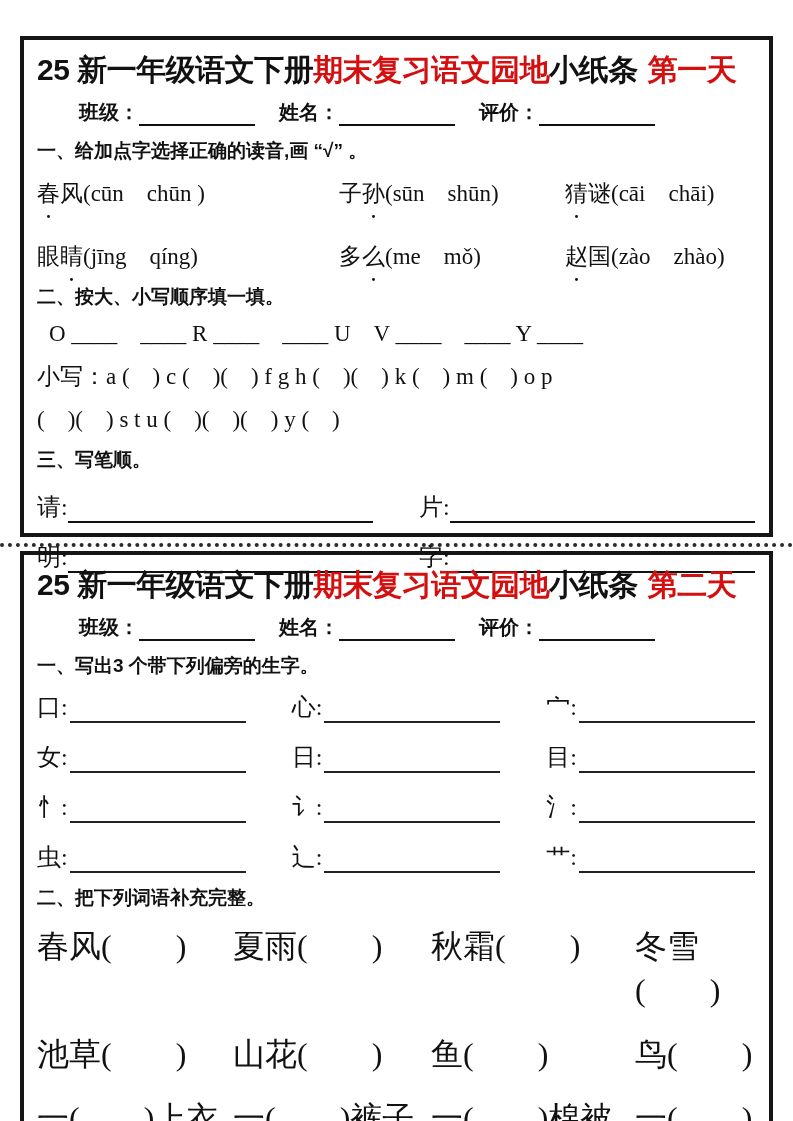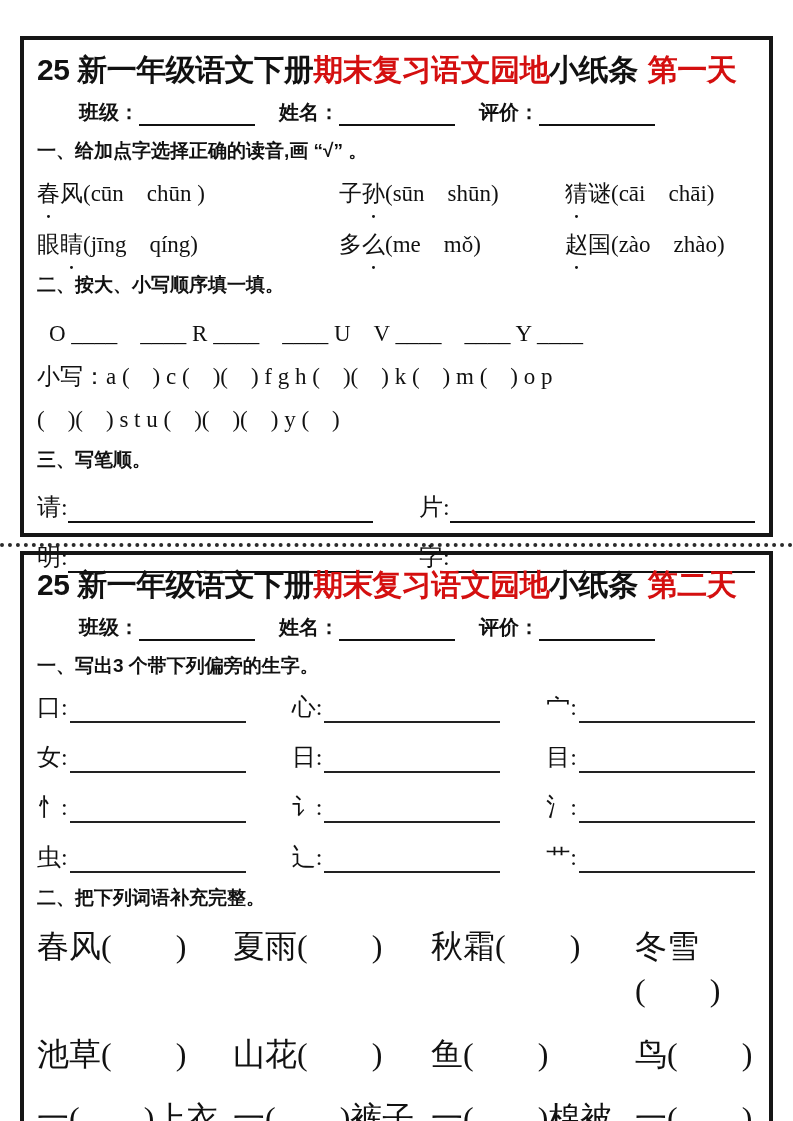--- a/index.html
+++ b/index.html
@@ -15,26 +15,26 @@
   .box1{margin-top:36px;height:501px;}
   .box2{height:666px;}
   .sep{border:none;border-top:4px dotted #2a2a2a;margin:6px 0 4px 0;width:793px;}
   .title{font-size:30px;font-weight:800;white-space:nowrap;letter-spacing:-0.5px;margin-top:6px;}
   .red{color:var(--accent_red,#d40f0f);}
   .title .tail{margin-left:10px;}
   .info-row{display:flex;padding-left:42px;gap:24px;font-size:20px;font-weight:700;margin-top:8px;align-items:flex-end;}
   .info-item{display:flex;align-items:flex-end;justify-content:space-between;}
   .blank{display:inline-block;width:116px;border-bottom:2px solid #111;height:20px;}
   .h{font-size:19px;font-weight:800;margin-top:12px;white-space:pre-wrap;}
-  .pygrid{display:grid;grid-template-columns:302px 226px 1fr;row-gap:20px;margin-top:14px;font-size:23px;font-family:"Liberation Serif",serif;}
+  .pygrid{display:grid;grid-template-columns:302px 226px 1fr;row-gap:32px;margin-top:14px;font-size:23px;font-family:"Liberation Serif",serif;}
   .pycell{white-space:pre-wrap;}
   .dotchar{position:relative;display:inline-block;}
   .dotchar::after{content:"\00B7";position:absolute;bottom:-13px;left:50%;transform:translateX(-50%);font-size:18px;font-weight:900;line-height:10px;}
   .alpha{font-size:23px;margin-top:12px;white-space:pre-wrap;font-family:"Liberation Serif",serif;}
-  .alpha.cont{padding-left:12px;margin-top:20px;}
+  .alpha.cont{padding-left:12px;margin-top:8px;}
   .wrow{display:flex;gap:46px;margin-top:18px;font-size:24px;font-family:"Liberation Serif",serif;}
   .witem{flex:1;display:flex;align-items:flex-end;}
   .wline{flex:1;border-bottom:2px solid #111;height:26px;}
   .radgrid{display:grid;grid-template-columns:1fr 1fr 1fr;column-gap:46px;row-gap:18px;margin-top:12px;font-size:24px;font-family:"Liberation Serif",serif;}
   .rad{display:flex;align-items:flex-end;}
   .rline{flex:1;border-bottom:2px solid #222;height:24px;margin-left:2px;}
   .wordgrid{display:grid;grid-template-columns:196px 198px 204px 1fr;row-gap:20px;margin-top:14px;font-size:32px;font-family:"Liberation Serif",serif;}
   .wordcell{white-space:pre-wrap;}
   .optrow{display:flex;gap:56px;padding-left:182px;font-size:24px;margin-top:12px;font-family:"Liberation Serif",serif;}
 </style>

